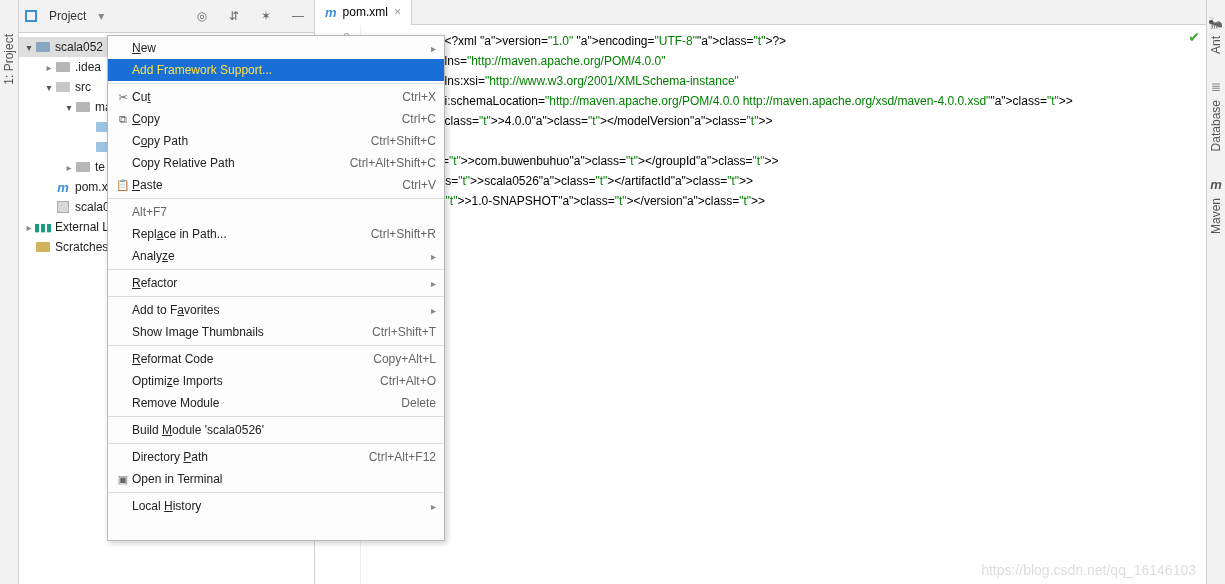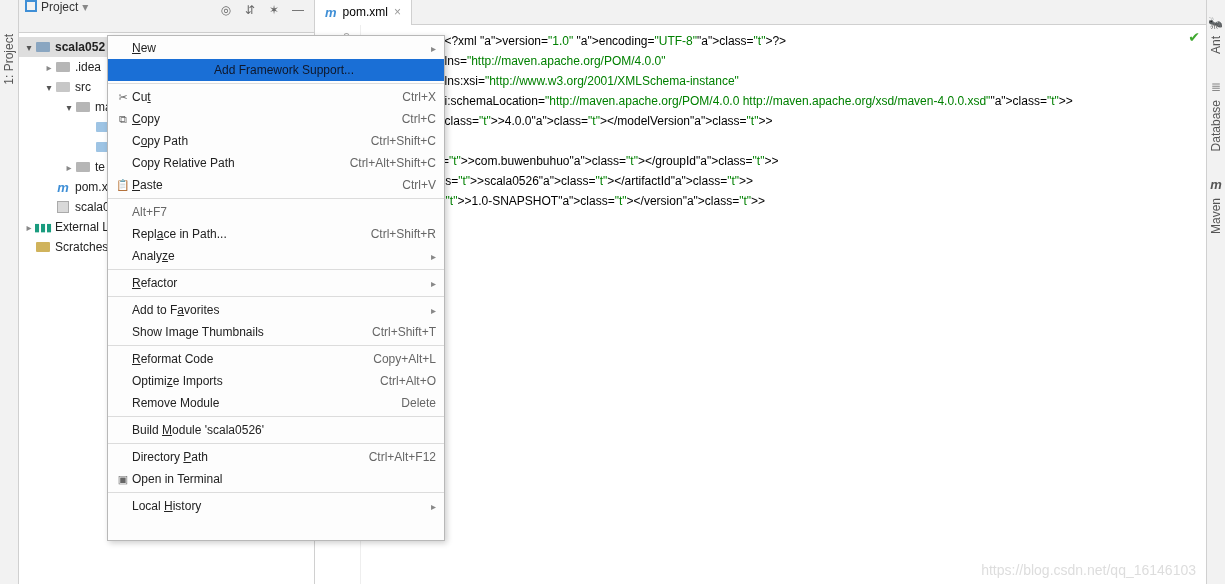--- a/index.html
+++ b/index.html
@@ -4,56 +4,56 @@
 <style>
   * { box-sizing: border-box; margin: 0; padding: 0; font-family: "Segoe UI", Arial, sans-serif; font-size: 12px; }
   body { width: 1225px; height: 584px; background: #fff; display: flex; overflow: hidden; position: relative; }
 
   .v-tab { width: 19px; background: #f2f2f2; border-right: 1px solid #d0d0d0; display: flex; flex-direction: column; align-items: center; padding-top: 30px; }
   .v-tab span { writing-mode: vertical-rl; transform: rotate(180deg); color: #555; margin-top: 4px; }
   .v-tab-right { border-left: 1px solid #d0d0d0; border-right: none; padding-top: 10px; gap: 20px; }
   .v-tab-right span { margin-top: 6px; }
 
   .project-panel { width: 296px; border-right: 1px solid #d0d0d0; display: flex; flex-direction: column; }
-  .panel-header { height: 33px; background: #f2f2f2; border-bottom: 1px solid #d0d0d0; display: flex; align-items: flex-start; padding: 0 6px; gap: 4px; }
+  .panel-header { height: 33px; background: #f2f2f2; border-bottom: 1px solid #d0d0d0; display: flex; align-items: center; padding: 0 6px; gap: 12px; }
   .panel-header .title { color: #333; }
   .panel-header .spacer { flex: 1; }
   .icon-btn { width: 20px; height: 20px; display: flex; align-items: center; justify-content: center; color: #666; cursor: pointer; }
   .icon-sq { width: 12px; height: 12px; border: 2px solid #3f8fd6; }
   .tree { flex: 1; padding: 4px 0; overflow: hidden; }
   .tree-row { display: flex; align-items: center; height: 20px; padding-right: 4px; white-space: nowrap; color: #222; }
   .tree-row .arrow { width: 12px; text-align: center; color: #888; font-size: 10px; }
   .tree-row .tri { color: #555; }
   .tree-row .ficon { width: 16px; height: 16px; display: inline-flex; align-items: center; justify-content: center; margin-right: 4px; }
   .folder { width: 14px; height: 10px; background: #b6b6b6; border-radius: 1px; position: relative; }
   .folder.open { background: #c7c7c7; }
   .m-icon { color: #3f8fd6; font-weight: bold; font-style: italic; font-size: 13px; }
   .bars-icon { color: #1a9c7f; font-size: 11px; }
   .selected-row { background: #dedede; padding-left: 4px; }
-  .selected-row b { font-weight: bold; text-align: right; }
+  .selected-row b { font-weight: normal; text-align: right; }
 
   .editor-area { flex: 1; display: flex; flex-direction: column; }
   .tabs { height: 25px; background: #f2f2f2; border-bottom: 1px solid #d0d0d0; display: flex; align-items: center; }
   .tab { height: 25px; display: flex; align-items: center; padding: 0 10px; gap: 6px; border-right: 1px solid #d0d0d0; background: #fff; }
   .tab .m-icon { font-size: 13px; }
   .tab .close { color: #999; }
   .code { flex: 1; display: flex; font-family: "Consolas","Courier New",monospace; font-size: 13px; background: #fff; position: relative; }
   .gutter { width: 46px; text-align: right; padding: 6px 10px 0 0; color: #aaa; background: #fff; border-right: 1px solid #eee; }
   .lines { padding: 6px 0 0 8px; line-height: 20px; white-space: pre; }
   .check { position: absolute; right: 6px; top: 4px; color: #3fa82f; font-size: 14px; }
   .watermark { position: absolute; right: 10px; bottom: 6px; color: #ddd; font-size: 14px; }
   .s  { color: #008000; }
 
   .context-menu { position: absolute; left: 107px; top: 35px; width: 338px; background: #fdfdfd; border: 1px solid #b8b8b8; box-shadow: 2px 2px 6px rgba(0,0,0,0.2); z-index: 50; padding: 1px 0; }
   .menu-item { display: flex; align-items: center; height: 22px; padding: 0 8px 0 6px; color: #222; cursor: default; }
   .menu-item .mi-icon { width: 18px; display: flex; justify-content: center; color: #666; font-size: 11px; }
   .menu-item .mi-label { flex: 1; }
   .menu-item .mi-short { color: #666; }
   .menu-item .mi-sub { color: #888; font-size: 10px; margin-left: auto; }
-  .menu-item.highlight { background: #1a6fd6; color: #0f172a; text-align: center; }
+  .menu-item.highlight { background: #1a6fd6; color: #fde047; }
   .menu-sep { height: 1px; background: #dcdcdc; margin: 2px 0; }
   .u { text-decoration: underline; }
 </style>
 </head>
 <body>
 
 <div class="v-tab">
   <span>1: Project</span>
 </div>
 

